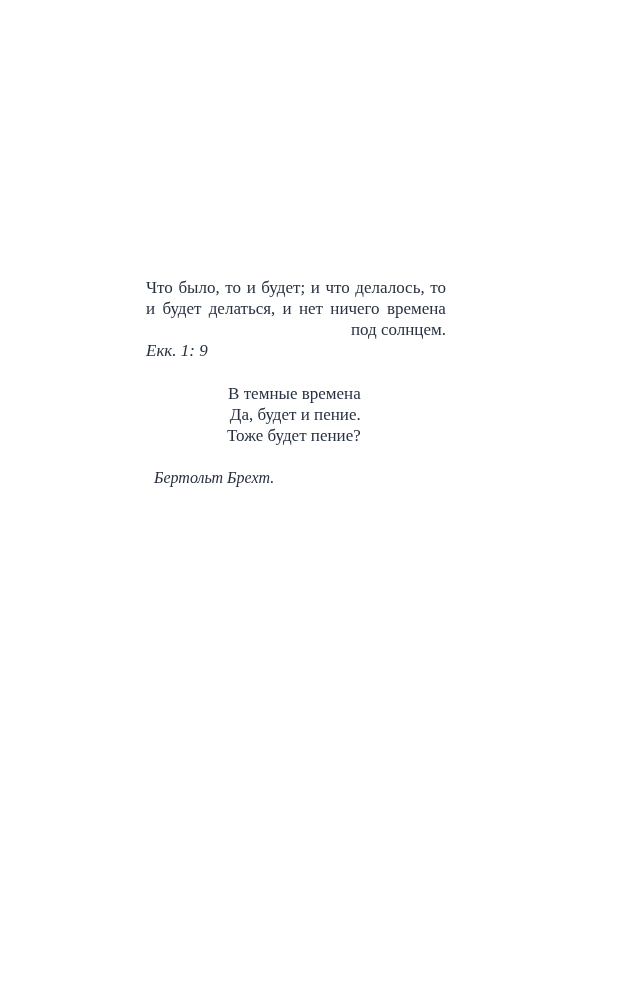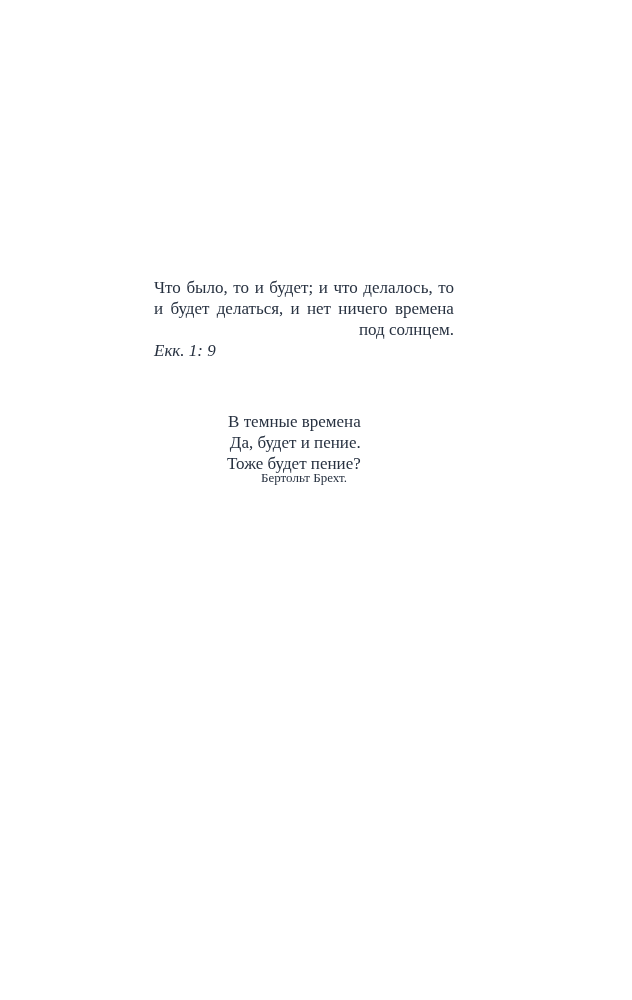--- a/index.html
+++ b/index.html
@@ -12,21 +12,21 @@
     width: 632px;
     height: 1000px;
     background: #ffffff;
     overflow: hidden;
     font-family: "Liberation Serif", "DejaVu Serif", serif;
     color: #273140;
   }
   
   .epigraph-block {
     position: absolute;
-    left: 154px;
+    left: 146px;
     top: 277px;
     width: 300px;
     font-size: 17px;
     line-height: 21px;
   }
   .justify-line {
     display: flex;
     justify-content: space-between;
     white-space: nowrap;
   }
@@ -37,30 +37,30 @@
     text-align: left;
     font-style: italic;
   }
   
   .poem-block {
     position: absolute;
     left: 227px;
     top: 383px;
     font-size: 17px;
     line-height: 21px;
-    margin-top: 28px;
   }
   
   .attribution-block {
     position: absolute;
     left: 154px;
     top: 469px;
     width: 300px;
-    text-align: center;
-    font-size: 13px;
+    text-align: left;
+    font-style: italic;
+    font-size: 16px;
     line-height: 17.5px;
   }
 </style>
 </head>
 <body>
 
 <div class="page">
 
   <div class="epigraph-block">
     <div class="justify-line">

